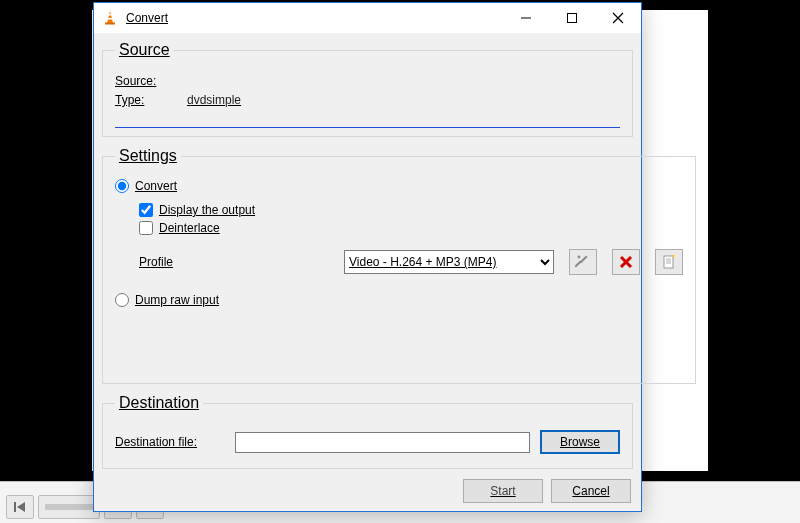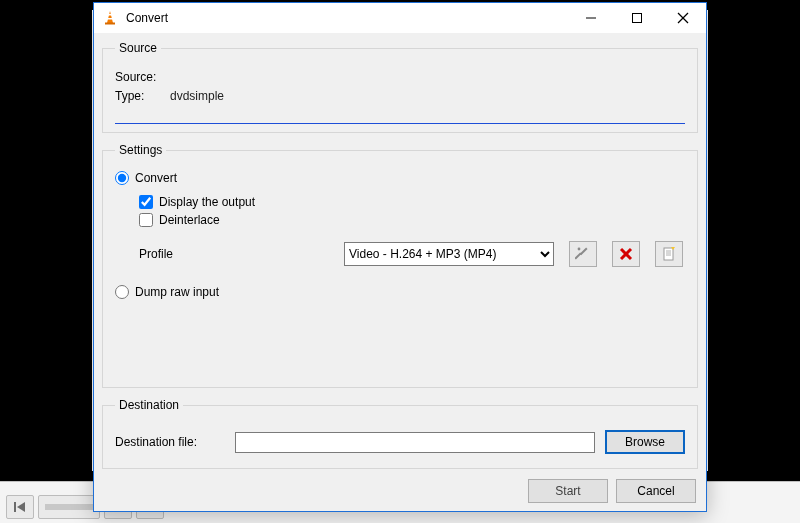--- a/index.html
+++ b/index.html
@@ -48,27 +48,28 @@
     border-radius:2px;
     display:flex; align-items:center; justify-content:center;
   }
   .pbtn.large { width:60px; }
 
   
   .dialog {
     position:absolute;
     top:2px;
     left:93px;
-    width:614px;
+    width:549px;
     height:510px;
     background:#fff;
     border:1px solid #1e6fd6;
     box-shadow: 0 4px 20px rgba(0,0,0,.25);
     z-index:2;
     box-sizing:border-box;
+    text-decoration:underline;
   }
   .titlebar {
     height:30px;
     display:flex;
     align-items:center;
     padding-left:8px;
     box-sizing:border-box;
     background:#fff;
   }
   .titlebar .app-icon {
@@ -100,29 +101,29 @@
     display:flex;
     flex-direction:column;
   }
 
   fieldset.group {
     border:1px solid #d6d6d6;
     margin:4px 0 6px 0;
     padding:10px 12px 12px 12px;
   }
   fieldset.group > legend {
-    font-size:12px;
+    font-size:16px;
     color:#000;
     padding:0 4px;
   }
 
   .row {
     display:flex;
     align-items:center;
-    gap:0;
+    gap:17px;
     margin:5px 0;
   }
   .lbl { width:55px; color:#000; }
   .lbl.wide { width:110px; }
 
   input.text {
     flex:1;
     height:21px;
     border:1px solid #7a7a7a;
     background:#fff;

